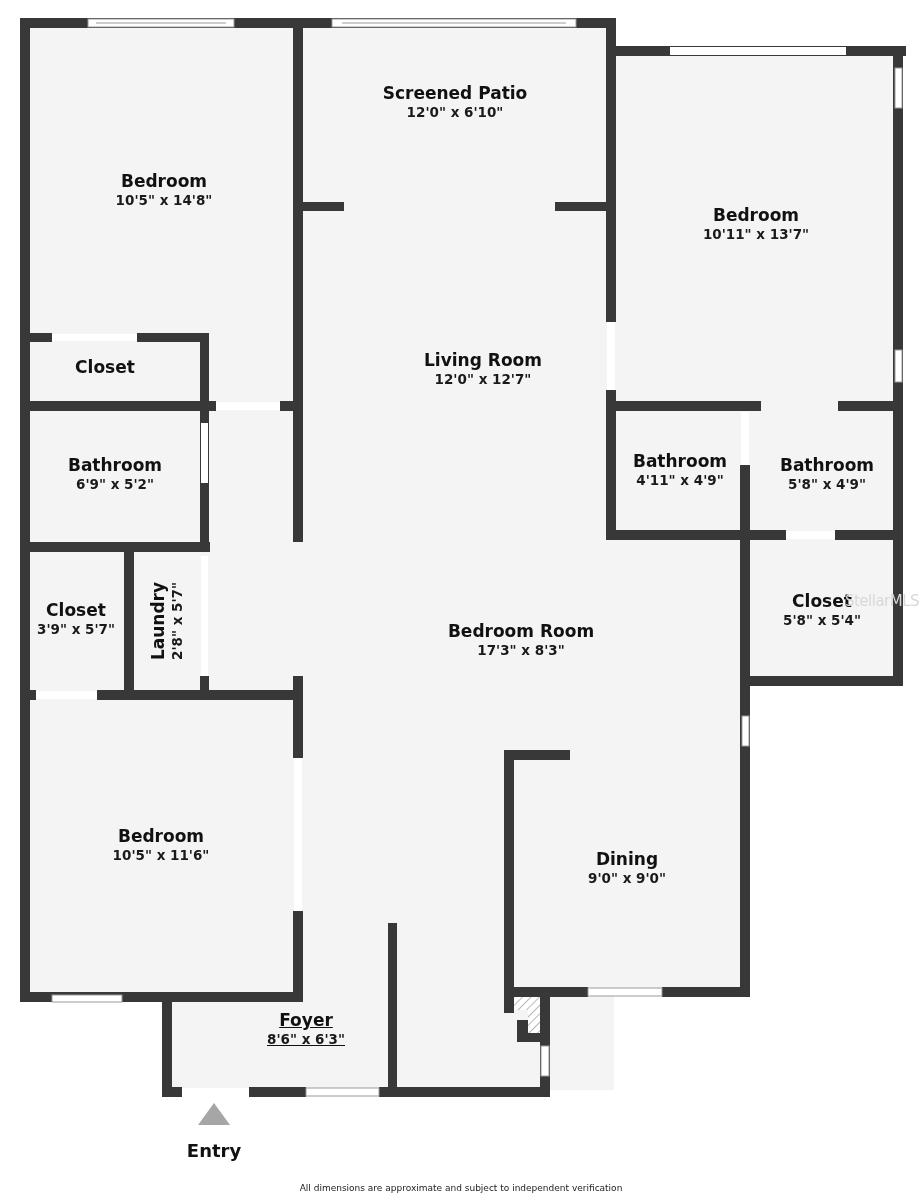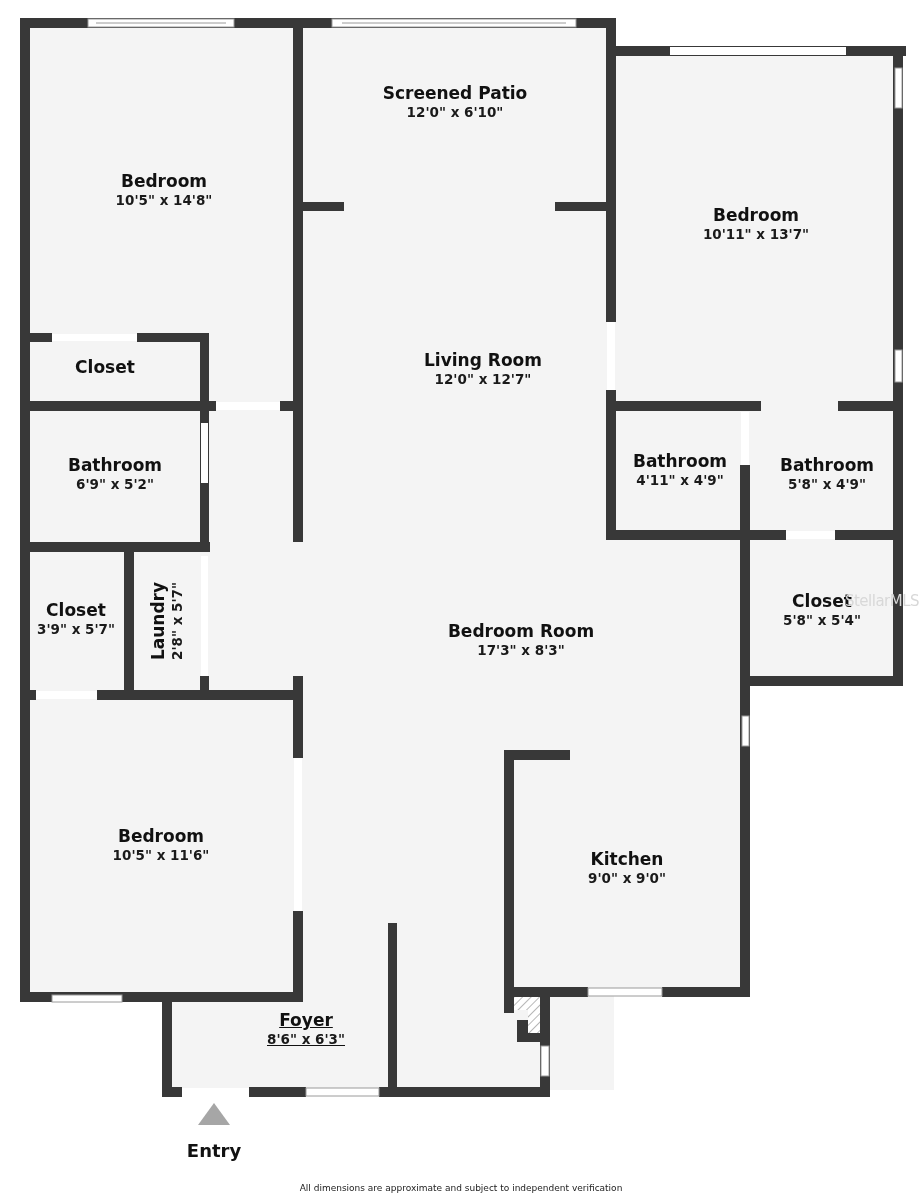--- a/index.html
+++ b/index.html
@@ -185,21 +185,21 @@
 </div>
 <div class="label" style="left:822px; top:610px;">
   <span class="room-name">Closet</span>
   <span class="room-dim">5'8" x 5'4"</span>
 </div>
 <div class="label" style="left:161px; top:845px;">
   <span class="room-name">Bedroom</span>
   <span class="room-dim">10'5" x 11'6"</span>
 </div>
 <div class="label" style="left:627px; top:868px;">
-  <span class="room-name">Kitchen</span>
+  <span class="room-name">Dining</span>
   <span class="room-dim">9'0" x 9'0"</span>
 </div>
 <div class="label" style="left:306px; top:1029px;text-decoration:underline;">
   <span class="room-name">Foyer</span>
   <span class="room-dim">8'6" x 6'3"</span>
 </div>
 
 <div class="watermark">StellarMLS</div>
 <div class="entry-label">Entry</div>
 <div class="footer">All dimensions are approximate and subject to independent verification</div>

